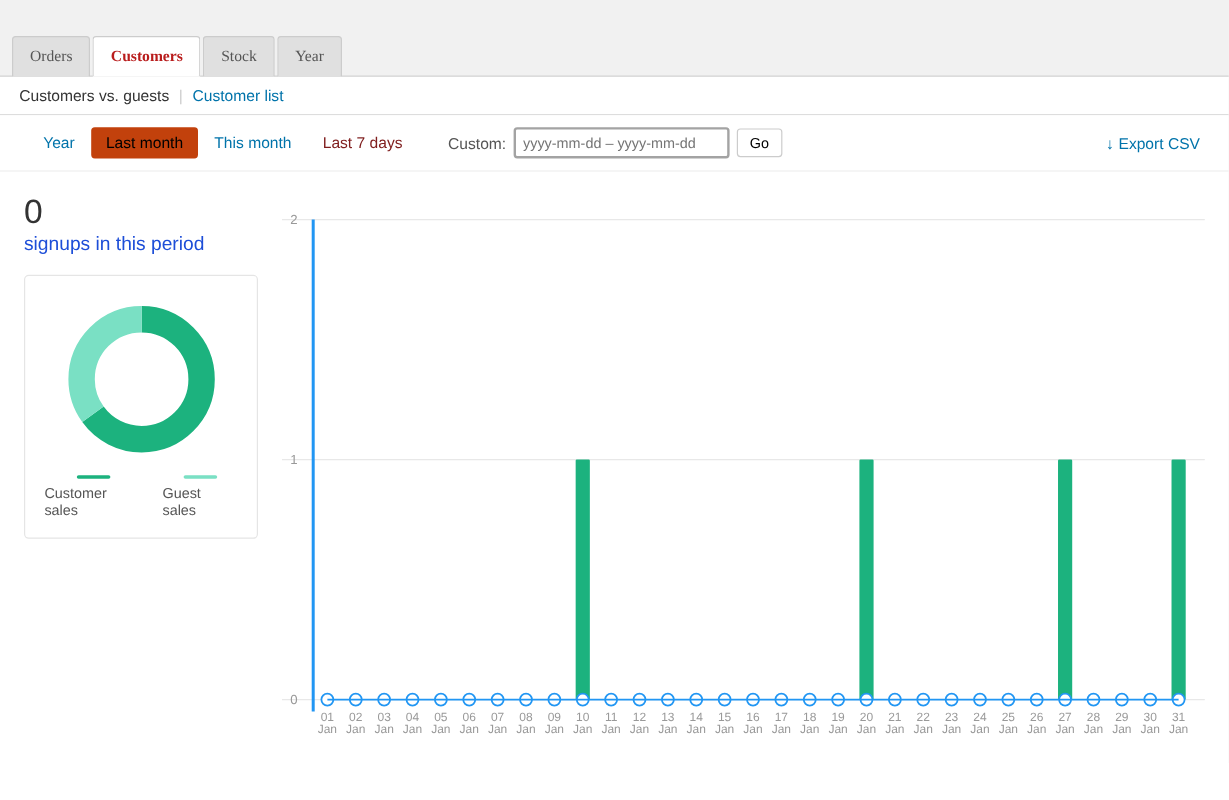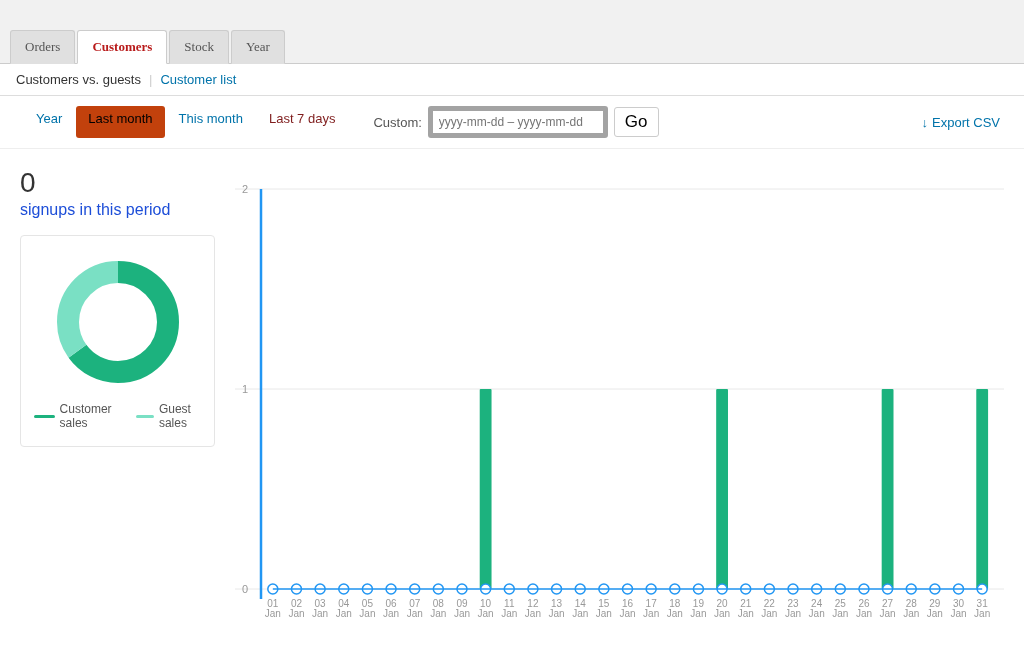--- a/index.html
+++ b/index.html
@@ -49,22 +49,22 @@
       cursor: pointer;
       color: #0073aa;
       background: none;
       border: none;
       border-radius: 3px;
       text-decoration: none;
     }
     .period-tab.active { color: #000; font-weight: 400; background: #c2410c; }
     .custom-range { display: flex; align-items: center; gap: 6px; margin-left: 24px; }
     .custom-range label { color: #555; font-size: 13px; }
-    .custom-range input { border: 5px solid #a3a3a3; border-radius: 3px; padding: 4px 6px; font-size: 12px; width: 180px; }
-    .custom-range button { background: #fff; border: 1px solid #ccc; border-radius: 3px; padding: 4px 10px; font-size: 17px; cursor: pointer; }
+    .custom-range input { border: 2px solid #a3a3a3; border-radius: 3px; padding: 4px 6px; font-size: 12px; width: 180px; }
+    .custom-range button { background: #fff; border: 1px solid #ccc; border-radius: 3px; padding: 4px 10px; font-size: 12px; cursor: pointer; }
     .export-btn { margin-left: auto; color: #0073aa; text-decoration: none; font-size: 13px; display: flex; align-items: center; gap: 4px; cursor: pointer; background: none; border: none; }
 
     
     .chart-section { display: flex; padding: 10px; gap: 0; }
 
     
     .left-panel { width: 215px; min-width: 215px; padding: 10px; }
     .signups-count { font-size: 28px; font-weight: 300; color: #333; line-height: 1; }
     .signups-label { font-size: 16px; color: #1d4ed8; margin-top: 4px; margin-bottom: 16px; }
 
@@ -72,21 +72,21 @@
     .donut-container {
       border: 1px solid #e5e5e5;
       border-radius: 4px;
       padding: 16px;
       display: flex;
       flex-direction: column;
       align-items: center;
     }
     .donut-svg { width: 140px; height: 140px; }
     .donut-legend { display: flex; gap: 16px; margin-top: 10px; font-size: 12px; color: #555; align-items: center; }
-    .legend-item { display: flex; align-items: center; gap: 5px; }
+    .legend-item { display: flex; align-items: center; gap: 5px; flex-direction: column; }
     .legend-color { width: 28px; height: 3px; border-radius: 2px; }
 
     
     .right-chart { flex: 1; padding: 10px 10px 0 10px; position: relative; }
   </style>
 </head>
 <body>
 
 <div class="top-nav">
   <div class="tab">Orders</div>

